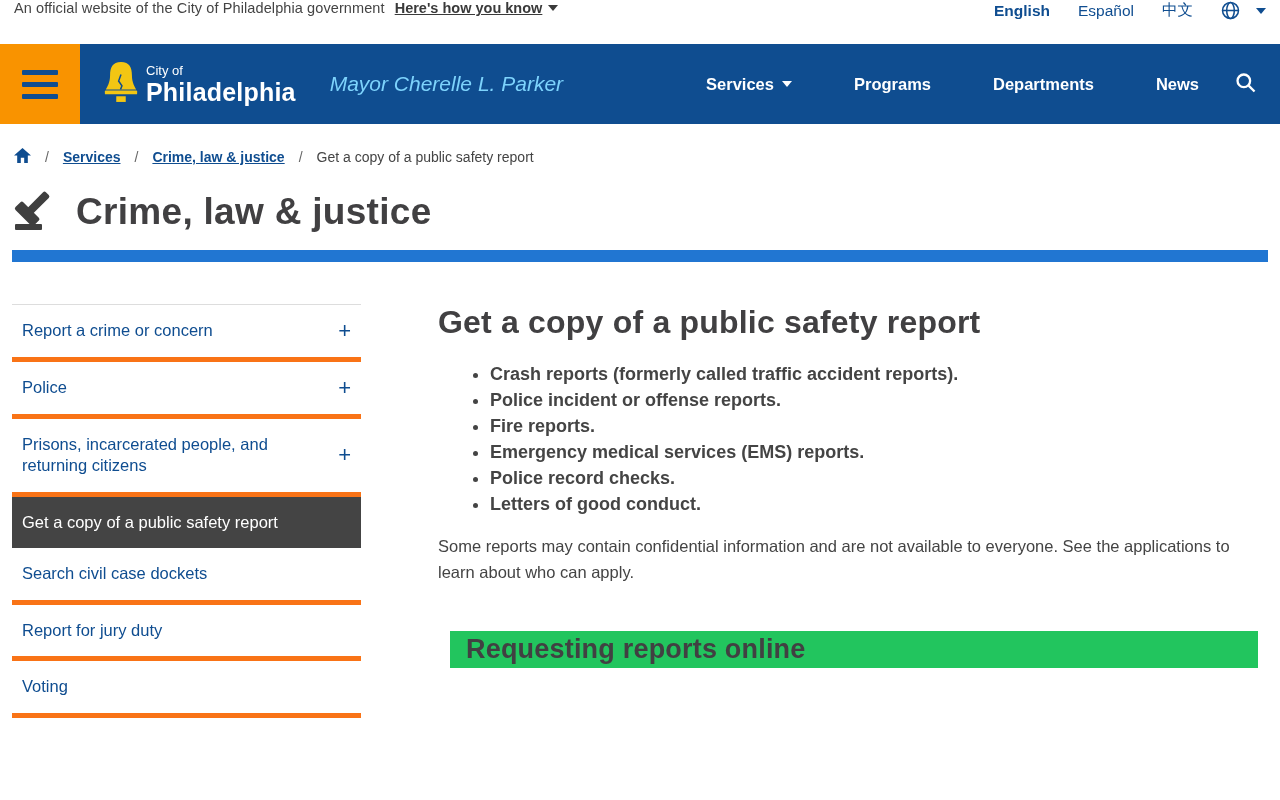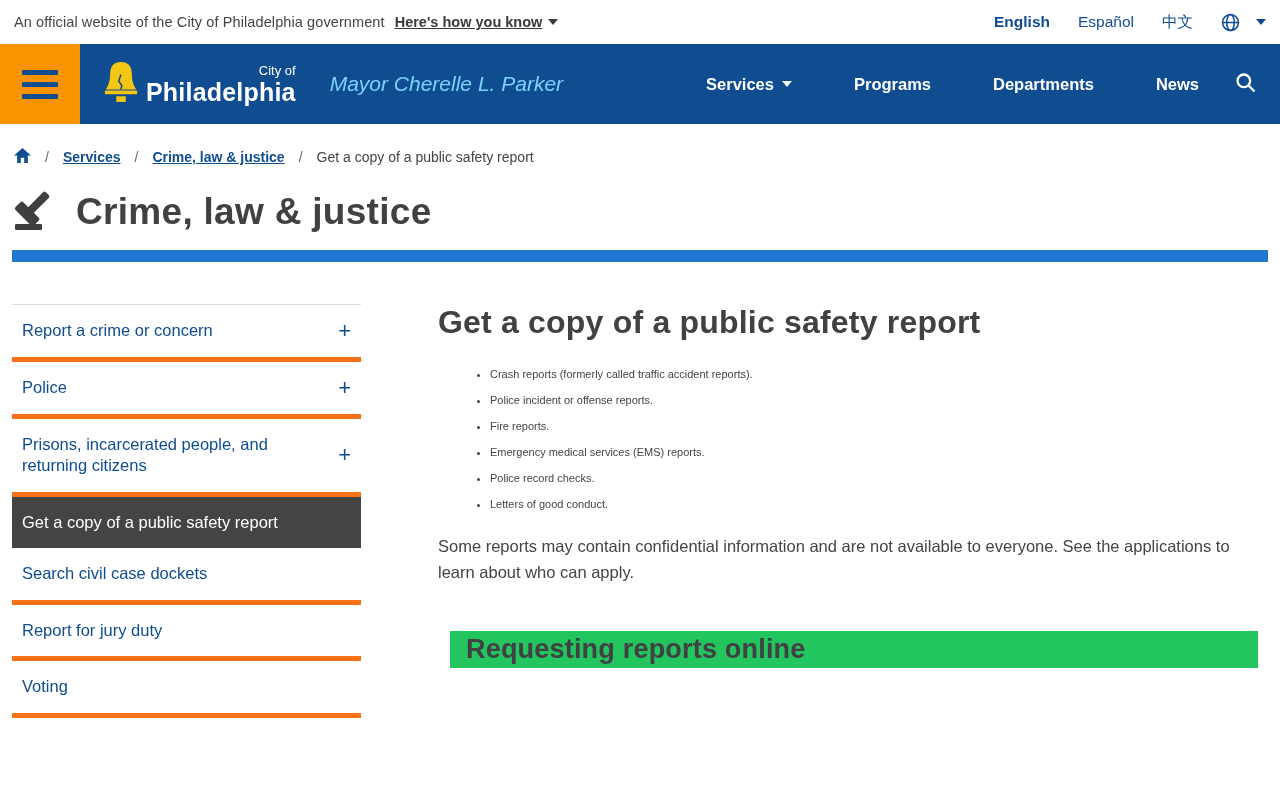--- a/index.html
+++ b/index.html
@@ -7,21 +7,21 @@
   body {
     width: 1280px; height: 800px; overflow: hidden;
     background: #fff;
     font-family: "Liberation Sans", sans-serif;
     color: #444;
   }
   a { text-decoration: none; cursor: pointer; }
 
   
   .topbar {
-    height: 44px; display: flex; align-items: center;
+    height: 44px; display: flex; align-items: flex-start;
     padding: 0 14px; font-size: 14.5px; color: #444; background: #fff;
   }
   .official-text { letter-spacing: .1px; }
   .how-link {
     margin-left: 10px; color: #3a3a3a; font-weight: 700;
     text-decoration: underline; display: inline-flex; align-items: center; gap: 6px;
   }
   .caret {
     width: 0; height: 0; display: inline-block;
     border-left: 5px solid transparent; border-right: 5px solid transparent;
@@ -36,21 +36,21 @@
   
   .nav {
     height: 80px; background: #0f4d90; display: flex; align-items: center;
   }
   .hamburger {
     width: 80px; height: 80px; background: #f99300; flex-shrink: 0;
     display: flex; flex-direction: column; justify-content: center; align-items: center; gap: 7px;
     cursor: pointer; border: none;
   }
   .hamburger span { width: 36px; height: 5px; background: #0f4d90; border-radius: 1px; }
-  .logo { display: flex; align-items: flex-end; gap: 6px; margin-left: 22px; text-align: right; }
+  .logo { display: flex; align-items: flex-end; gap: 6px; margin-left: 22px; }
   .logo-text { color: #fff; line-height: 1; padding-bottom: 2px; }
   .logo-line1 { display: block; font-size: 13px; margin-bottom: 3px; }
   .logo-line2 { display: block; font-size: 25px; font-weight: 700; letter-spacing: .2px; }
   .mayor { color: #7dd3fc; font-style: italic; font-size: 21px; margin-left: 34px; }
   .nav-links { margin-left: auto; display: flex; align-items: center; gap: 62px; margin-right: 30px; }
   .nav-link { color: #fff; font-size: 16.5px; font-weight: 700; display: inline-flex; align-items: center; gap: 8px; }
   .search-btn { background: none; border: none; cursor: pointer; margin-right: 18px; display: flex; align-items: center; }
 
   
   .breadcrumb {
@@ -78,21 +78,21 @@
   .side-label { max-width: 280px; }
   .plus { font-size: 22px; color: #0f4d90; line-height: 1; font-weight: 400; }
   .side-item.active { background: #444; color: #fff; border-bottom: none; }
   .side-item.active .side-label { color: #fff; }
 
   .main { flex: 1; margin-left: 77px; margin-right: 10px; }
   .content-heading { font-size: 32px; font-weight: 700; color: #414042; margin: 0 0 20px; letter-spacing: .2px; }
   .para { font-size: 16.5px; line-height: 26px; color: #444; margin: 0; }
   .inline-link { color: #222; font-weight: 700; text-decoration: underline; }
   .bullet-list { margin: 16px 0 0 52px; padding: 0; }
-  .bullet-list li { font-size: 11px; line-height: 26px; color: #444; }
+  .bullet-list li { font-size: 18px; line-height: 26px; color: #444; font-weight: bold; }
   .note { margin-top: 16px; }
 
   .section { margin-top: 46px; margin-left: 12px; }
   .section-header { background: #22c55e; padding: 3px 16px; }
   .section-title { font-size: 27px; font-weight: 700; color: #414042; margin: 0; letter-spacing: .2px; }
   .section-body { padding: 0 16px; }
   .section-body .para { margin-top: 24px; }
   .section-body .bullet-list { margin-top: 12px; margin-left: 40px; }
 </style>
 </head>

